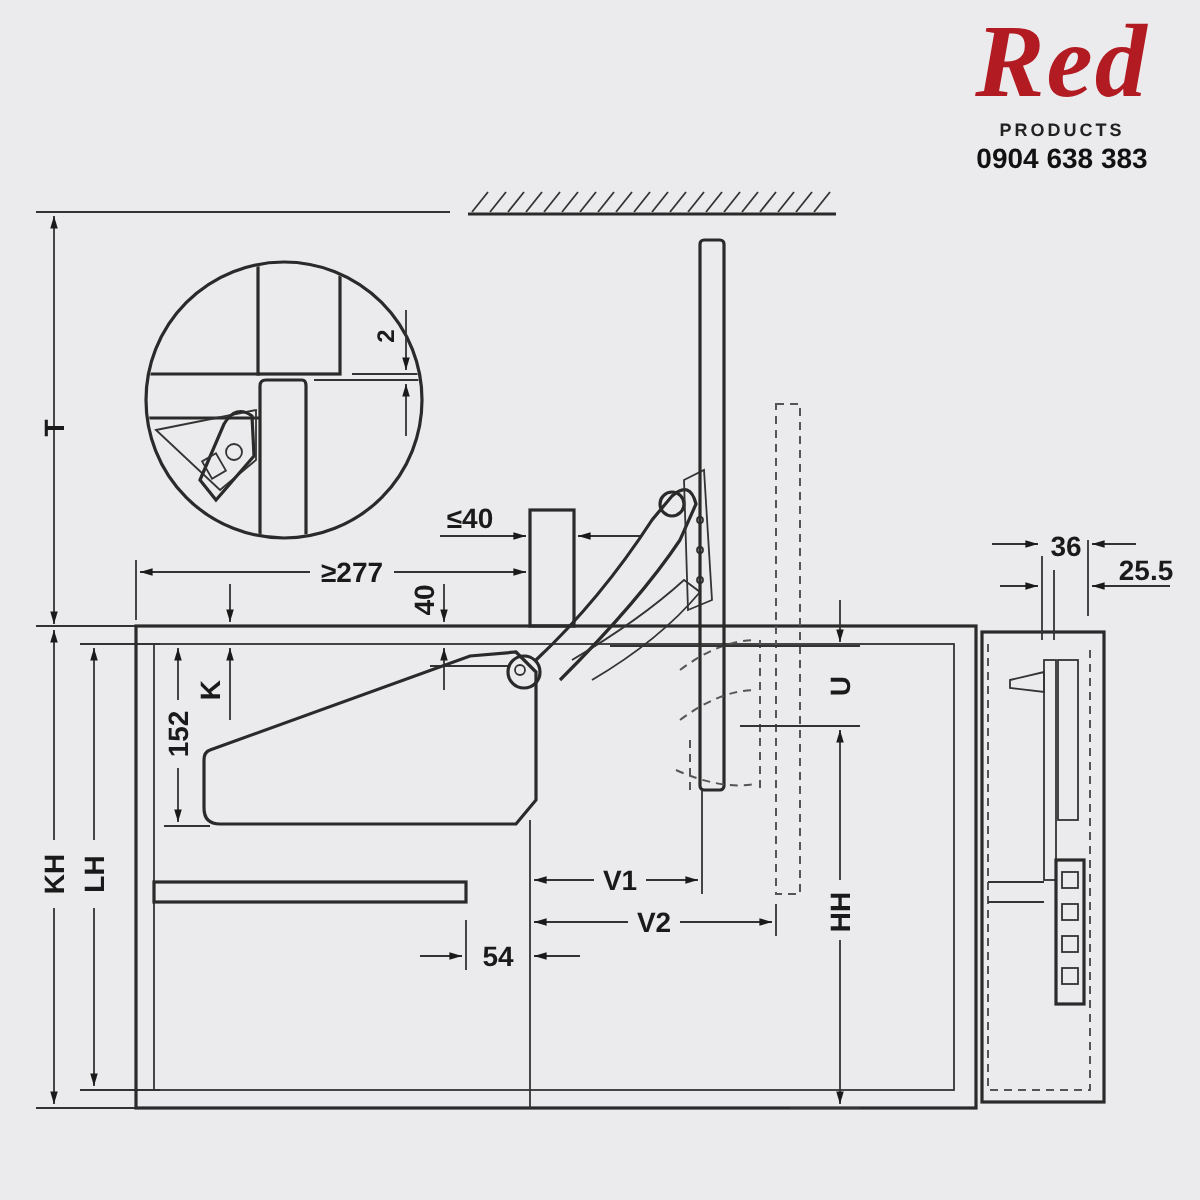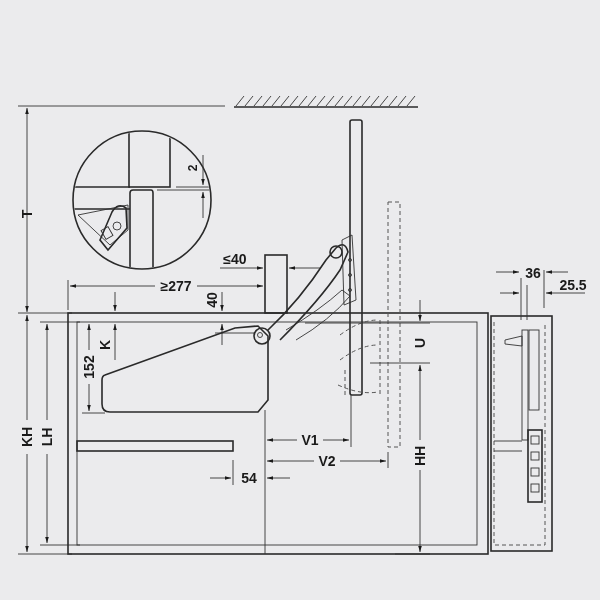--- a/index.html
+++ b/index.html
@@ -12,20 +12,25 @@
   .logo-wrap { position: absolute; left: 468px; top: 6px; width: 126px; text-align: center; }
   .logo-word { font-family: "Liberation Serif", serif; font-size: 52px; font-style: italic; font-weight: bold; color: #b31b22; line-height: 52px; letter-spacing: 1px; }
   .logo-sub { font-family: "Liberation Sans", sans-serif; font-weight: bold; font-size: 9px; letter-spacing: 1.5px; color: #222; margin-top: 2px; }
   .logo-phone { font-family: "Liberation Sans", sans-serif; font-weight: bold; font-size: 14px; color: #111; margin-top: 1px; }
 </style>
 </head>
 <body>
 
 <div id="stage">
 
+  <div class="logo-wrap">
+    <div class="logo-word">Red</div>
+    <div class="logo-sub">PRODUCTS</div>
+    <div class="logo-phone">0904 638 383</div>
+  </div>
 
   <svg width="600" height="600" viewBox="0 0 600 600">
     <defs>
       <marker id="arr" viewBox="0 0 10 10" refX="10" refY="5" markerWidth="7" markerHeight="7" orient="auto-start-reverse">
         <path d="M0,2 L10,5 L0,8 z" fill="#1a1a1a"></path>
       </marker>
     </defs>
 
     <g>
       <line x1="234" y1="107" x2="418" y2="107" class="ln"></line>

